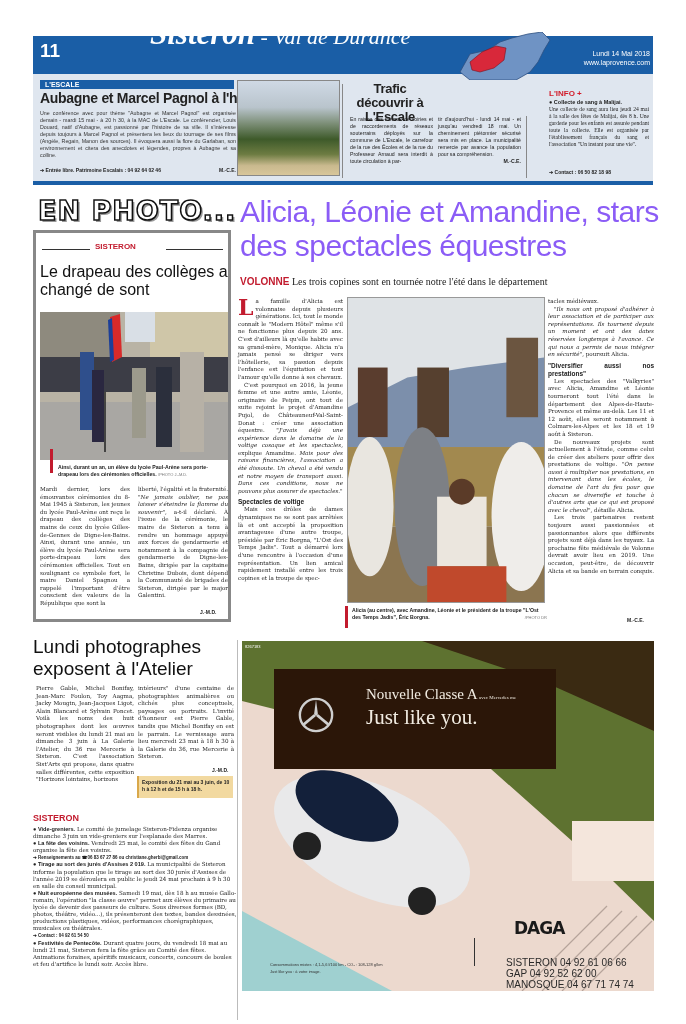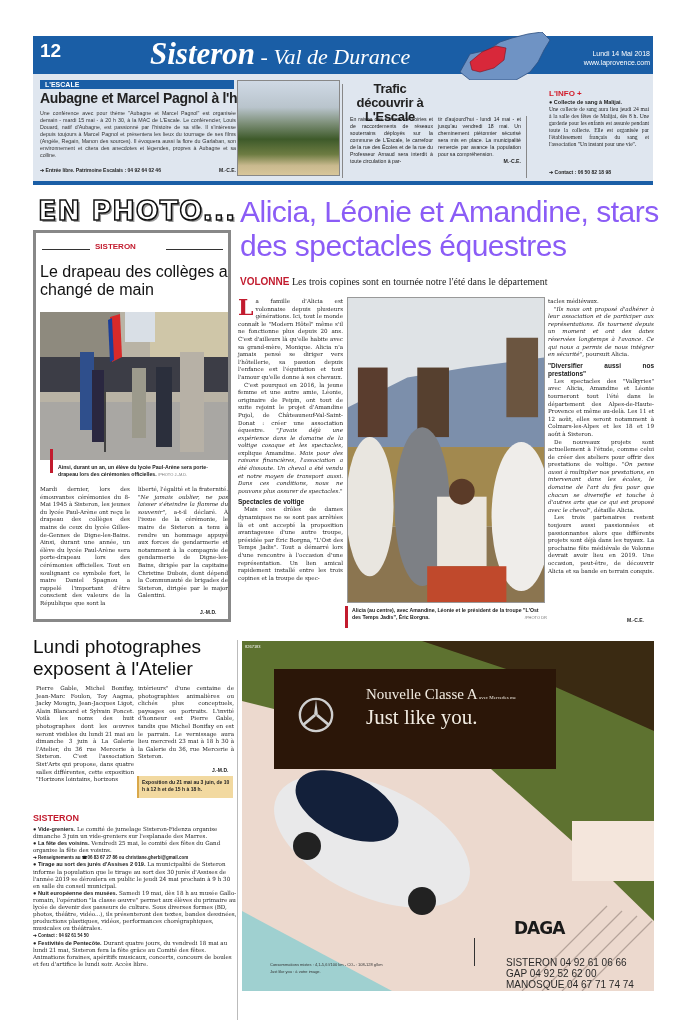--- a/index.html
+++ b/index.html
@@ -5,21 +5,21 @@
   * { box-sizing: border-box; margin: 0; padding: 0; }
   body { width: 686px; height: 1024px; background: #fff; position: relative; overflow: hidden; font-family: "DejaVu Serif", serif; color: #222; }
   .abs { position: absolute; }
   .sans { font-family: "Liberation Sans", sans-serif; }
   .serif { font-family: "Liberation Serif", serif; }
   .cond { font-family: "Liberation Sans", sans-serif; letter-spacing: -0.3px; }
 
   
   #topbar { left: 33px; top: 36px; width: 620px; height: 38px; background: #1a5ea6; }
   #pagenum { left: 40px; top: 40px; color: #fff; font-size: 19px; font-weight: bold; }
-  #mast { left: 150px; top: 36px; color: #fff; font-family: "Liberation Serif", serif; font-style: italic; white-space: nowrap; }
+  #mast { left: 150px; top: 16px; color: #fff; font-family: "Liberation Serif", serif; font-style: italic; white-space: nowrap; }
   #mast .big { font-size: 31px; font-weight: bold; }
   #mast .small { font-size: 22px; }
   #dateline { right: 36px; top: 49px; color: #fff; font-size: 7px; text-align: right; line-height: 9px; }
   #topband { left: 33px; top: 74px; width: 620px; height: 110px; background: #dfe6ef; }
   #bottomrule { left: 33px; top: 181px; width: 620px; height: 4px; background: #1a5ea6; }
 
   .kicker { background: #1a5ea6; color: #fff; font-size: 7px; font-weight: bold; padding: 1px 5px; }
   #escale-kicker { left: 40px; top: 80px; width: 194px; }
   #escale-title { left: 40px; top: 90px; font-size: 14px; font-weight: bold; color: #222; white-space: nowrap; }
   #escale-body { left: 40px; top: 110px; width: 196px; font-size: 5.3px; line-height: 7px; text-align: justify; color: #333; }
@@ -95,21 +95,21 @@
   #ad-code { left: 3px; top: 3px; color: #fff; font-size: 4px; }
   #ad-daga { left: 272px; top: 277px; font-family: "DejaVu Sans", sans-serif; font-weight: bold; font-size: 17px; color: #1a1a1a; letter-spacing: -1px; }
   #ad-phones { left: 264px; top: 316px; color: #2a2a2a; font-size: 10px; line-height: 11px; font-family: Liberation Sans, sans-serif; }
   #ad-legal { left: 28px; top: 320px; font-size: 4px; color: #333; line-height: 7px; }
   #ad-divider { left: 232px; top: 297px; width: 1px; height: 28px; background: #333; }
 </style>
 </head>
 <body>
 
 <div class="abs" id="topbar"></div>
-<div class="abs sans" id="pagenum">12</div>
+<div class="abs sans" id="pagenum">11</div>
 <div class="abs" id="mast">
   <span class="big">Sisteron</span><span class="small"> - Val de Durance</span>
 </div>
 <div class="abs sans" id="dateline">
   <div>Lundi 14 Mai 2018</div>
   <div>www.laprovence.com</div>
 </div>
 <div class="abs" id="topband"></div>
 <div class="abs" id="bottomrule"></div>
 
@@ -139,21 +139,21 @@
 <div class="abs sans" id="info-title">L'INFO +</div>
 <div class="abs sans" id="info-item">● Collecte de sang à Malijai.</div>
 <div class="abs serif" id="info-body">Une collecte de sang aura lieu jeudi 24 mai à la salle des fêtes de Malijai, dès 8 h. Une garderie pour les enfants est assurée pendant toute la collecte. Elle est organisée par l'établissement français du sang et l'association "Un instant pour une vie".</div>
 <div class="abs sans" id="info-contact">➔ Contact : 06 50 82 18 98</div>
 
 <div class="abs" id="enbref">EN PHOTO...</div>
 <div class="abs" id="bref-box"></div>
 <div class="abs" id="bref-kicker-line1"></div>
 <div class="abs sans" id="bref-kicker">SISTERON</div>
 <div class="abs" id="bref-kicker-line2"></div>
-<div class="abs sans" id="bref-title">Le drapeau des collèges a changé de main</div>
+<div class="abs sans" id="bref-title">Le drapeau des collèges a changé de sont</div>
 <svg class="abs" id="bref-photo" viewBox="0 0 188 148" preserveAspectRatio="none">
   <rect x="0" y="0" width="188" height="148" fill="#b9b3a5"></rect>
   <rect x="0" y="0" width="80" height="60" fill="#8e8a7e"></rect>
   <rect x="110" y="0" width="78" height="55" fill="#cfc6a8"></rect>
   <rect x="85" y="0" width="30" height="30" fill="#d9dfe6"></rect>
   <rect x="0" y="45" width="188" height="35" fill="#3c3d46"></rect>
   <rect x="0" y="90" width="188" height="58" fill="#a9a7a3"></rect>
   <polygon points="70,5 80,2 82,45 72,50" fill="#d82a2a"></polygon>
   <polygon points="68,8 72,6 74,48 70,50" fill="#1c3f99"></polygon>
   <rect x="40" y="40" width="14" height="78" fill="#2f4f8c"></rect>

